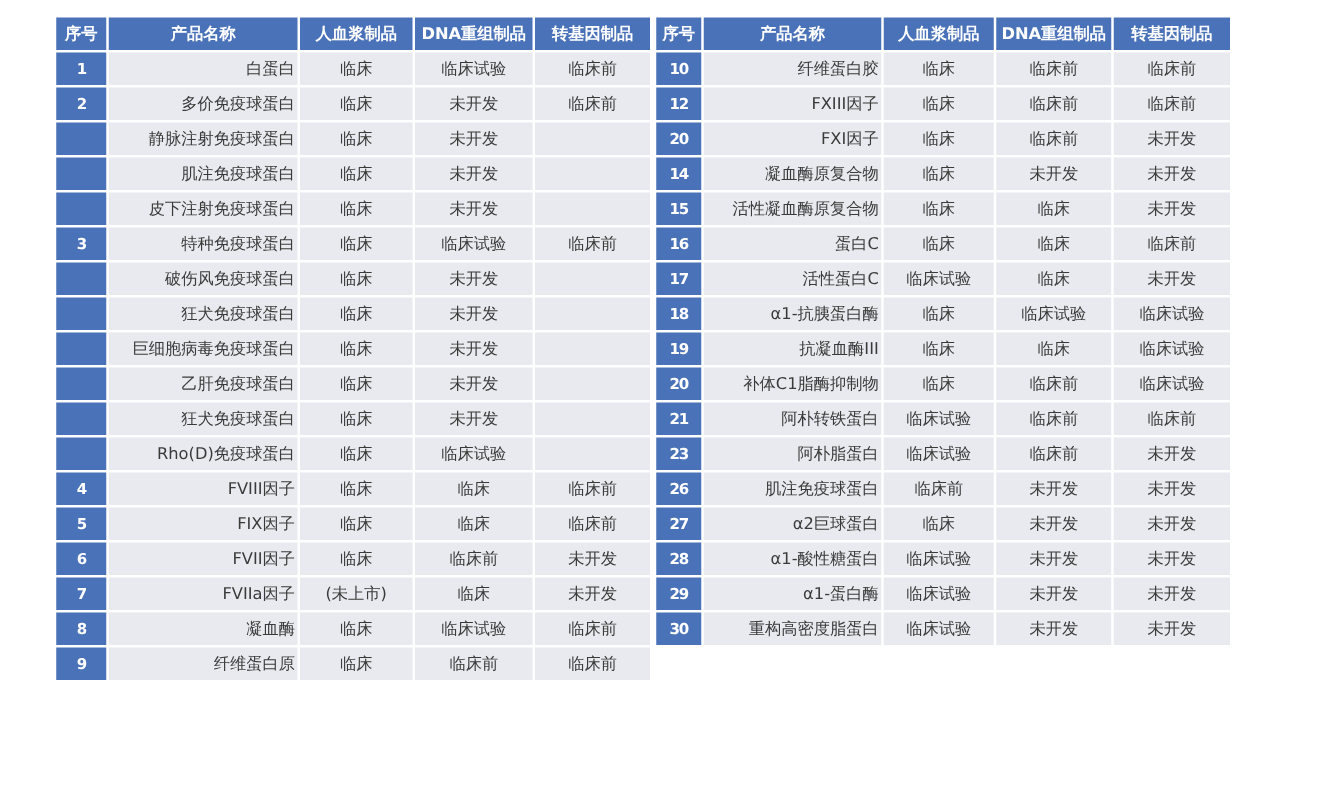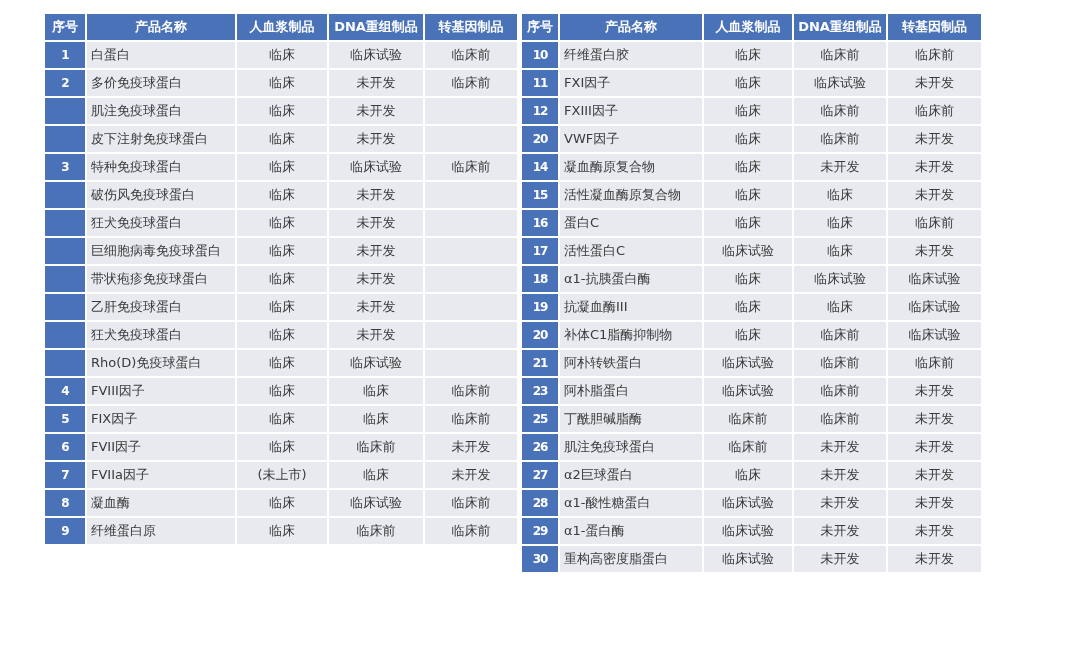--- a/index.html
+++ b/index.html
@@ -53,22 +53,22 @@
   table.ptable td.num {
     background: var(--number-bg);
     color: #FFFFFF;
     text-align: center;
     font-size: 12px;
     font-weight: bold;
     letter-spacing: -1px;
     padding: 0;
   }
   table.ptable td.name {
-    text-align: left;
-    padding-left: 4px;
+    text-align: right;
+    padding-left: 19px;
   }
   table.ptable td.status {
     text-align: center;
   }
 </style>
 </head>
 <body>
 
 <div class="tables-wrap">
   <table class="ptable">
@@ -98,20 +98,27 @@
         </tr>
         <tr>
           <td class="num">2</td>
           <td class="name">多价免疫球蛋白</td>
           <td class="status">临床</td>
           <td class="status">未开发</td>
           <td class="status">临床前</td>
         </tr>
         <tr>
           <td class="num"></td>
+          <td class="name">静脉注射免疫球蛋白</td>
+          <td class="status">临床</td>
+          <td class="status">未开发</td>
+          <td class="status"></td>
+        </tr>
+        <tr>
+          <td class="num"></td>
           <td class="name">肌注免疫球蛋白</td>
           <td class="status">临床</td>
           <td class="status">未开发</td>
           <td class="status"></td>
         </tr>
         <tr>
           <td class="num"></td>
           <td class="name">皮下注射免疫球蛋白</td>
           <td class="status">临床</td>
           <td class="status">未开发</td>
@@ -134,27 +141,20 @@
         <tr>
           <td class="num"></td>
           <td class="name">狂犬免疫球蛋白</td>
           <td class="status">临床</td>
           <td class="status">未开发</td>
           <td class="status"></td>
         </tr>
         <tr>
           <td class="num"></td>
           <td class="name">巨细胞病毒免疫球蛋白</td>
-          <td class="status">临床</td>
-          <td class="status">未开发</td>
-          <td class="status"></td>
-        </tr>
-        <tr>
-          <td class="num"></td>
-          <td class="name">带状疱疹免疫球蛋白</td>
           <td class="status">临床</td>
           <td class="status">未开发</td>
           <td class="status"></td>
         </tr>
         <tr>
           <td class="num"></td>
           <td class="name">乙肝免疫球蛋白</td>
           <td class="status">临床</td>
           <td class="status">未开发</td>
           <td class="status"></td>
@@ -236,36 +236,29 @@
       </thead>
       <tbody>
         <tr>
           <td class="num">10</td>
           <td class="name">纤维蛋白胶</td>
           <td class="status">临床</td>
           <td class="status">临床前</td>
           <td class="status">临床前</td>
         </tr>
         <tr>
-          <td class="num">11</td>
-          <td class="name">FXI因子</td>
-          <td class="status">临床</td>
-          <td class="status">临床试验</td>
-          <td class="status">未开发</td>
-        </tr>
-        <tr>
           <td class="num">12</td>
           <td class="name">FXIII因子</td>
           <td class="status">临床</td>
           <td class="status">临床前</td>
           <td class="status">临床前</td>
         </tr>
         <tr>
           <td class="num">20</td>
-          <td class="name">VWF因子</td>
+          <td class="name">FXI因子</td>
           <td class="status">临床</td>
           <td class="status">临床前</td>
           <td class="status">未开发</td>
         </tr>
         <tr>
           <td class="num">14</td>
           <td class="name">凝血酶原复合物</td>
           <td class="status">临床</td>
           <td class="status">未开发</td>
           <td class="status">未开发</td>
@@ -316,27 +309,20 @@
           <td class="num">21</td>
           <td class="name">阿朴转铁蛋白</td>
           <td class="status">临床试验</td>
           <td class="status">临床前</td>
           <td class="status">临床前</td>
         </tr>
         <tr>
           <td class="num">23</td>
           <td class="name">阿朴脂蛋白</td>
           <td class="status">临床试验</td>
-          <td class="status">临床前</td>
-          <td class="status">未开发</td>
-        </tr>
-        <tr>
-          <td class="num">25</td>
-          <td class="name">丁酰胆碱脂酶</td>
-          <td class="status">临床前</td>
           <td class="status">临床前</td>
           <td class="status">未开发</td>
         </tr>
         <tr>
           <td class="num">26</td>
           <td class="name">肌注免疫球蛋白</td>
           <td class="status">临床前</td>
           <td class="status">未开发</td>
           <td class="status">未开发</td>
         </tr>

